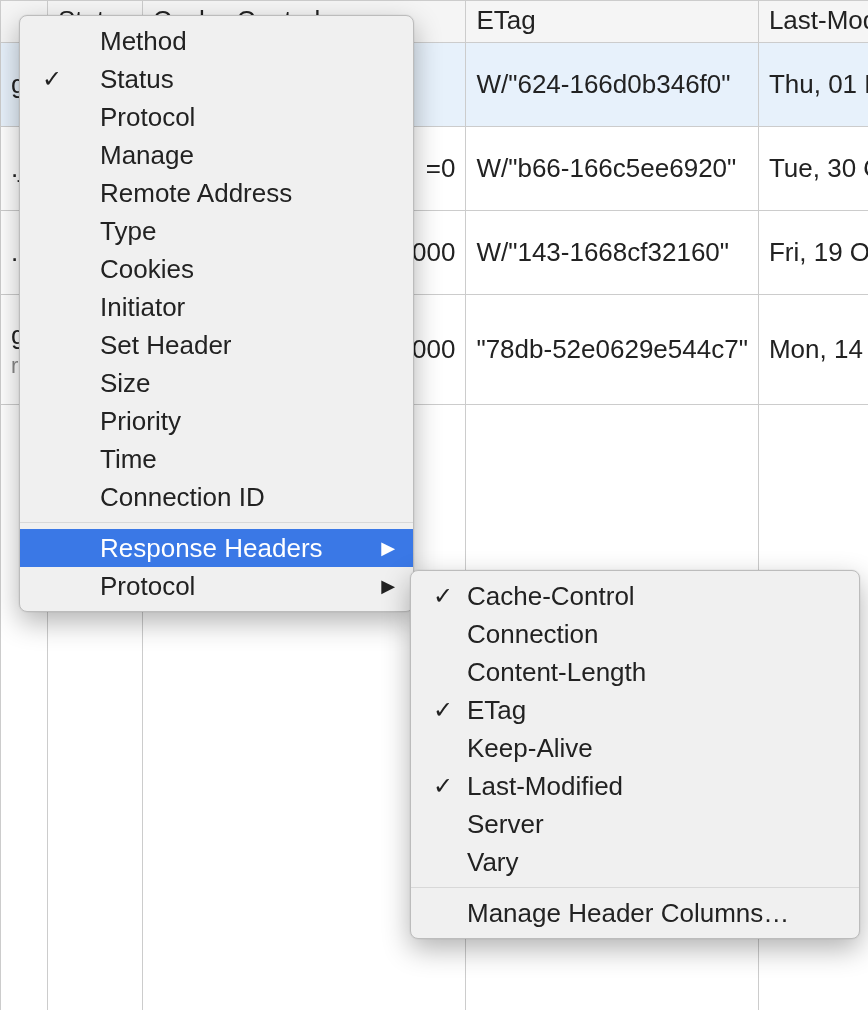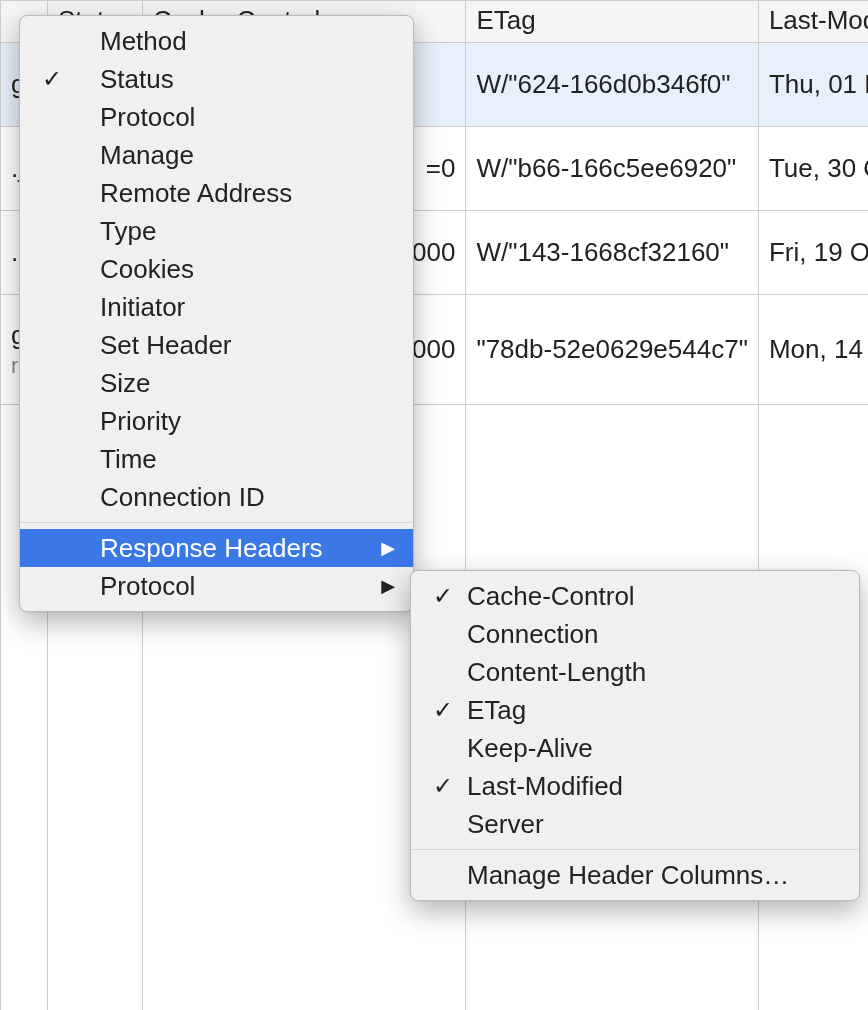--- a/index.html
+++ b/index.html
@@ -239,20 +239,23 @@
         <div class="menu-item">
           <span>Keep-Alive</span>
         </div>
         <div class="menu-item">
           <span class="check">✓</span>
           <span>Last-Modified</span>
         </div>
         <div class="menu-item">
           <span>Server</span>
         </div>
+        <div class="menu-item">
+          <span>Vary</span>
+        </div>
       </div>
     <div class="menu-sep"></div>
     <div class="menu-item">
       <span>Manage Header Columns…</span>
     </div>
   </div>
 
 </div>
 
 </body></html>

